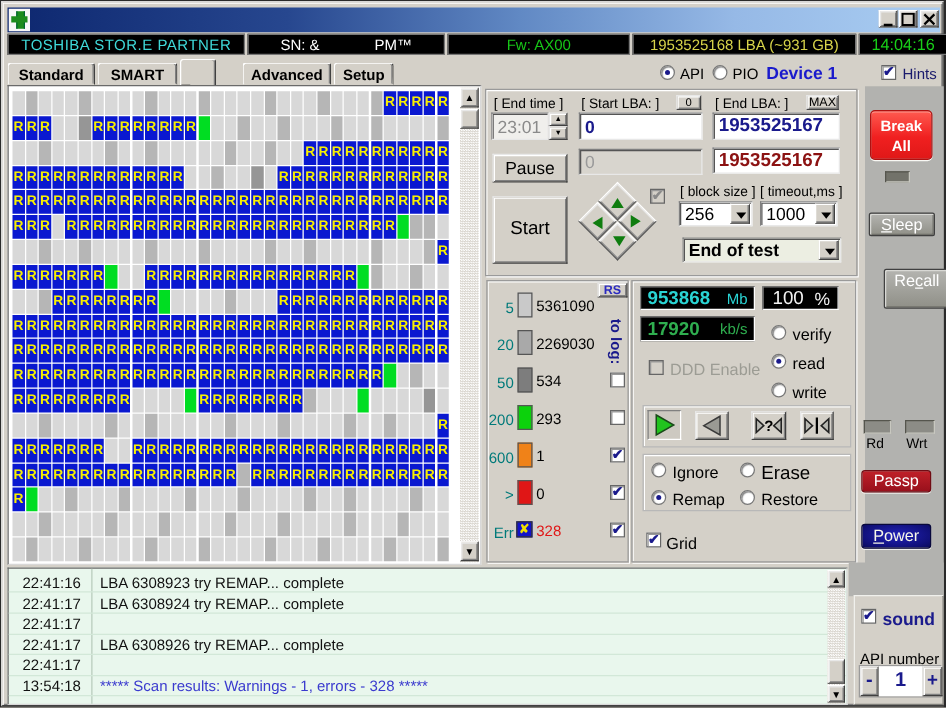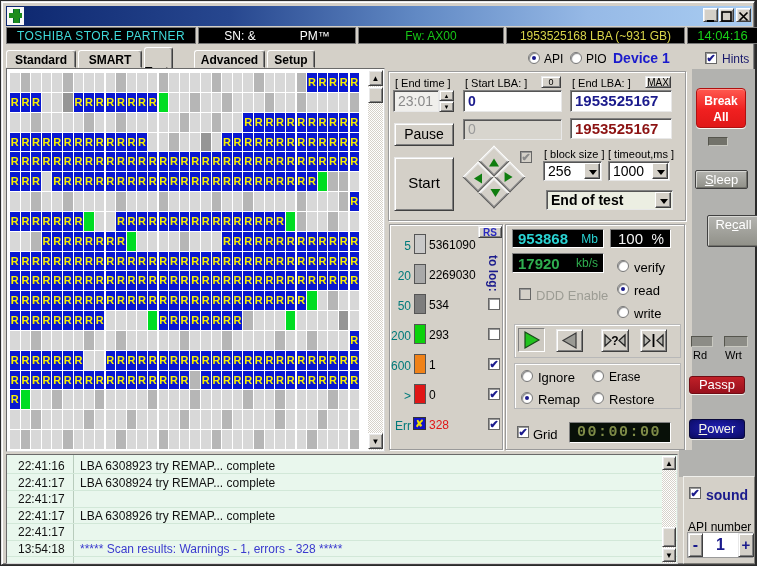--- a/index.html
+++ b/index.html
@@ -851,31 +851,28 @@
  <div class="rb abs" style="left:638px;top:327px;width:27px;height:23px"><svg width="25" height="21">
         <path d="M3 5 L9 10.5 L3 16 Z" fill="#b8b8b2" stroke="#222" stroke-width="1.3"></path>
         <path d="M22 5 L16 10.5 L22 16 Z" fill="#b8b8b2" stroke="#222" stroke-width="1.3"></path>
         <rect x="11.6" y="4" width="1.8" height="13" fill="#000"></rect>
       </svg></div>
 
  <div class="abs" style="left:512px;top:361px;width:167px;height:46px;border:1px solid #b8b8b8;box-shadow:inset 1px 1px 0 #fff"></div>
  <div class="rad" style="left:519px;top:368px"></div>
  <div class="lbl" style="left:536px;top:368px;font-size:13px">Ignore</div>
  <div class="rad" style="left:590px;top:368px"></div>
- <div class="lbl" style="left:607px;top:368px;font-size:12px">Erase</div>
+ <div class="lbl" style="left:607px;top:368px;font-size:15px">Erase</div>
  <div class="rad on" style="left:519px;top:390px"></div>
  <div class="lbl" style="left:536px;top:390px;font-size:13px">Remap</div>
  <div class="rad" style="left:590px;top:390px"></div>
  <div class="lbl" style="left:607px;top:390px;font-size:13px">Restore</div>
 
  <div class="chk" style="left:515px;top:424px">✔</div>
  <div class="lbl" style="left:531px;top:425px;font-size:13px">Grid</div>
- <div class="lcd" style="left:567px;top:420px;width:102px;height:21px;background:#081008">
-      <span style="color:#7f8c48;font-family:'Liberation Mono',monospace;font-size:15px;font-weight:bold;letter-spacing:1.5px;margin-left:7px">00:00:00</span>
-    </div>
 
  <div class="abs" style="left:694px;top:86px;width:50px;height:40px;background:linear-gradient(180deg,#ff5a50 0%,#f02020 55%,#e01818 100%);border:1px solid #b01010;border-radius:4px;box-shadow:inset 0 1px 0 #ff9a90, 0 1px 0 #f8f8f4;color:#fff;font-size:12px;font-weight:bold;text-align:center;line-height:16px;padding-top:4px">Break<br>All</div>
  <div class="abs" style="left:706px;top:135px;width:20px;height:9px;background:#72726a;border:1px solid;border-color:#55554d #c8c8c0 #c8c8c0 #55554d"></div>
  <div class="gbt" style="left:693px;top:168px;width:53px;height:19px"><u>S</u>leep</div>
  <div class="gbt" style="left:705px;top:213px;width:53px;height:32px">Re<u>c</u>all</div>
  <div class="abs" style="left:689px;top:334px;width:22px;height:11px;background:#8c8c86;border:1px solid;border-color:#55554d #c8c8c0 #c8c8c0 #55554d"></div>
  <div class="abs" style="left:722px;top:334px;width:24px;height:11px;background:#8c8c86;border:1px solid;border-color:#55554d #c8c8c0 #c8c8c0 #55554d"></div>
  <div class="lbl" style="left:691px;top:347px;font-size:11px">Rd</div>
  <div class="lbl" style="left:723px;top:347px;font-size:11px">Wrt</div>
  <div class="abs" style="left:687px;top:374px;width:56px;height:18px;background:linear-gradient(180deg,#c02028,#98101c);border:1px solid #700c14;border-radius:3px;box-shadow:0 1px 0 #f0f0ec;color:#fff;font-size:13px;text-align:center;line-height:16px">Passp</div>

